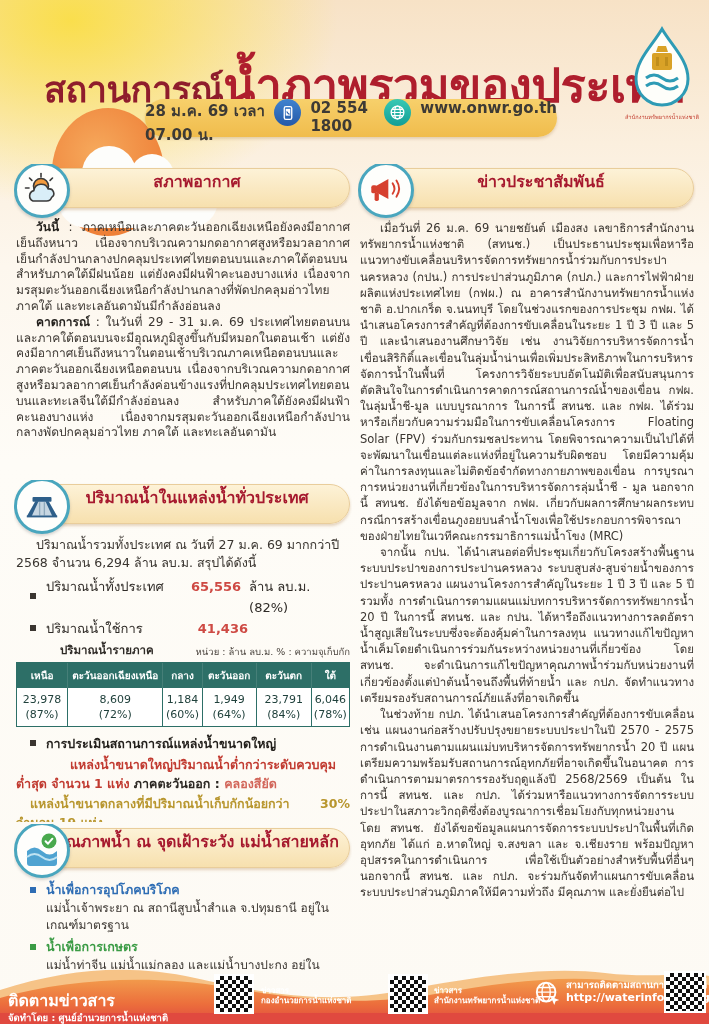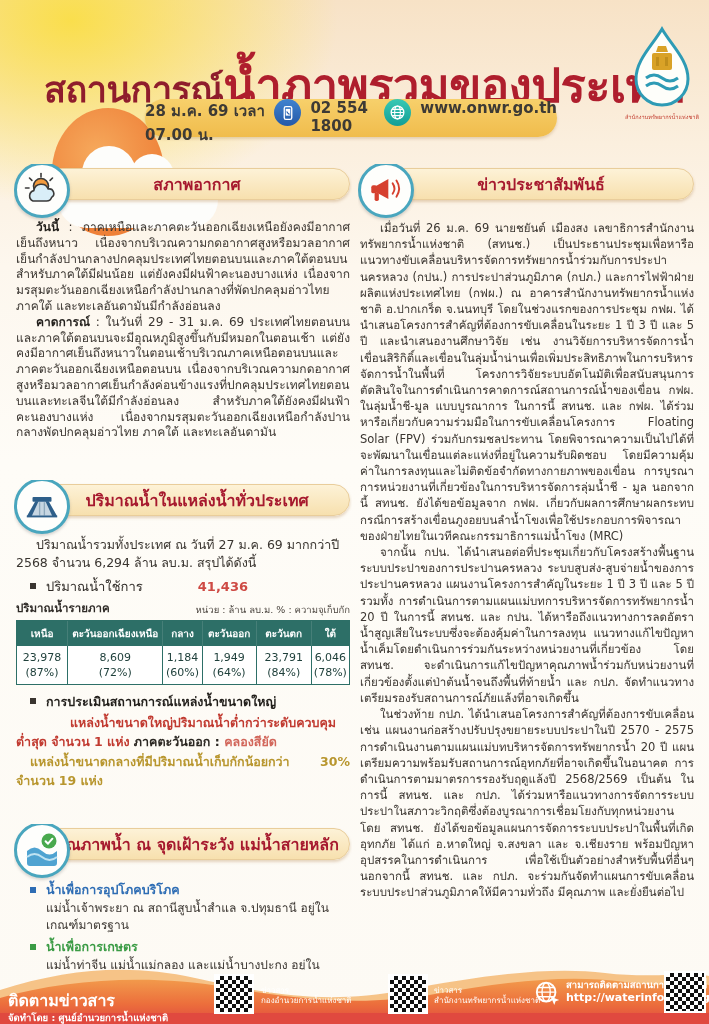--- a/index.html
+++ b/index.html
@@ -23,41 +23,41 @@
     background:linear-gradient(#F7D06B,#F0BC4C); display:flex; align-items:flex-start; justify-content:center; gap:9px;
     box-shadow:0 2px 3px rgba(160,110,40,.25); }
   .info-pill .txt { font-size:15px; font-weight:bold; color:#3D3A35; }
   .pic { width:27px; height:27px; border-radius:50%; display:flex; align-items:center; justify-content:center; flex:0 0 auto; }
   .pic.phone { background:linear-gradient(#3F83CF,#2559A8); }
   .pic.globe { background:linear-gradient(#38C9B4,#129E96); }
   .logo { position:absolute; right:8px; top:26px; width:78px; height:100px; }
   
   .section { position:absolute; overflow:hidden; }
   .sec-head { position:relative; height:48px; z-index:2; }
-  .sec-pill { position:absolute; left:30px; right:2px; top:4px; height:32px;
+  .sec-pill { position:absolute; left:30px; right:2px; top:4px; height:40px;
     background:linear-gradient(#FDF2D7,#F7E0AE); border:1px solid #E9CD9B; border-radius:10px 20px 20px 10px;
-    display:flex; align-items:center; justify-content:center; box-shadow:0 2px 3px rgba(170,120,60,.3); }
+    display:flex; align-items:flex-start; justify-content:center; box-shadow:0 2px 3px rgba(170,120,60,.3); }
   .sec-title { font-size:16px; font-weight:bold; color:#A6192E; }
   .sec-icon { position:absolute; left:0; top:-2px; width:56px; height:56px; border-radius:50%;
     background:#FEFEFC; border:3px solid #49A6BE; display:flex; align-items:center; justify-content:center; z-index:3;
     box-shadow:0 2px 3px rgba(120,120,120,.3); }
   .sec-body { position:relative; z-index:1; padding:8px 2px 0 2px; }
   
   .para { font-size:12px; line-height:15.8px; color:#3A3530; text-align:justify; text-indent:20px; }
   .para b { color:#221F1B; }
   .news-p { font-size:11.5px; line-height:16.2px; color:#3A3530; text-align:justify; text-indent:20px; }
   
   .vol-summary { font-size:12.5px; line-height:18px; color:#3A3530; text-indent:20px; }
   .vol-bullets { margin-top:4px; }
   .vol-bullet { display:flex; align-items:baseline; font-size:13px; line-height:21px; color:#2E2A26; }
   .sq { width:6px; height:6px; background:#3A3530; margin:0 10px 2px 14px; flex:0 0 auto; align-self:center; }
   .vb-label { width:150px; }
   .vb-value { color:#CE4A44; font-weight:bold; width:52px; text-align:right; margin-right:8px; }
   .meta-row { display:flex; justify-content:space-between; align-items:flex-end; margin-top:2px; }
-  .regional-label { font-size:11.5px; font-weight:bold; color:#2E2A26; }
+  .regional-label { font-size:11.5px; font-weight:bold; color:#2E2A26;margin-left:44px; }
   .unit-note { font-size:9.5px; color:#4A443E; }
   .wtable { margin-top:3px; border:1px solid #2D6F67; }
   .wt-head,.wt-body { display:grid; grid-template-columns:15.4% 28.7% 11.8% 16.3% 16.6% 11.2%; }
   .wt-th { background:#2D6F67; color:#fff; font-weight:bold; font-size:10px; text-align:center; padding:5px 1px;
     border-right:1px solid #467F78; white-space:nowrap; overflow:hidden; }
   .wt-td { background:#FFFFFF; color:#20413C; font-size:11px; text-align:center; padding:4px 1px;
     border-right:1px solid #2D6F67; line-height:15px; }
   .wt-th:last-child,.wt-td:last-child { border-right:none; }
   .assess-title { display:flex; align-items:center; font-size:12.5px; font-weight:bold; color:#221F1B; margin-top:7px; }
   .assess-line { font-size:12.5px; line-height:19px; text-align:justify; text-indent:14px; margin-top:1px; }
@@ -76,21 +76,21 @@
   .wq-text { font-size:12px; line-height:16.5px; color:#3A3530; margin-left:30px; }
   
   .footer { position:absolute; left:0; bottom:0; width:709px; height:60px; }
   .footer svg.wave { position:absolute; left:0; bottom:0; }
   .f-content { position:absolute; left:0; bottom:0; width:709px; height:60px; }
   .f-follow { position:absolute; left:8px; top:28px; color:#fff; }
   .f-follow-title { font-size:16px; font-weight:bold; line-height:18px; }
   .f-follow-sub { font-size:9.5px; font-weight:bold; }
   .qr { position:absolute; width:40px; height:40px; border:2px solid #fff; background:#fff;
     background-image:repeating-conic-gradient(#111 0% 25%, #fff 0% 50%); background-size:8px 8px; }
-  .qr-label { position:absolute; color:#fff; font-size:8px; line-height:10px; font-weight:normal; }
+  .qr-label { position:absolute; color:#fff; font-size:8px; line-height:10px; font-weight:bold; }
   .f-globe { position:absolute; left:534px; top:16px; width:28px; height:28px; }
   .f-water { position:absolute; left:566px; top:15px; color:#fff; }
   .f-water-label { font-size:9.5px; font-weight:bold; line-height:12px; }
   .f-water-url { font-size:11px; font-weight:bold; line-height:14px; }
 </style>
 </head>
 <body>
 
 <div class="page">
 
@@ -171,20 +171,26 @@
         </svg>
       </div>
       <div class="sec-pill">
         <span class="sec-title">ปริมาณน้ำในแหล่งน้ำทั่วประเทศ</span>
       </div>
     </div>
     <div class="sec-body">
       <p class="vol-summary">ปริมาณน้ำรวมทั้งประเทศ ณ วันที่ 27 ม.ค. 69 มากกว่าปี 2568 จำนวน 6,294 ล้าน ลบ.ม. สรุปได้ดังนี้</p>
       <div class="vol-bullets">
 
+          <div class="vol-bullet">
+            <span class="sq"></span>
+            <span class="vb-label">ปริมาณน้ำทั้งประเทศ</span>
+            <span class="vb-value">65,556</span>
+            <span class="vb-suffix">ล้าน ลบ.ม. (82%)</span>
+          </div>
 
           <div class="vol-bullet">
             <span class="sq"></span>
             <span class="vb-label">ปริมาณน้ำใช้การ</span>
             <span class="vb-value">41,436</span>
           </div>
         </div>
       <div class="meta-row">
         <span class="regional-label">ปริมาณน้ำรายภาค</span>
         <span class="unit-note">หน่วย : ล้าน ลบ.ม.  % : ความจุเก็บกัก</span>

